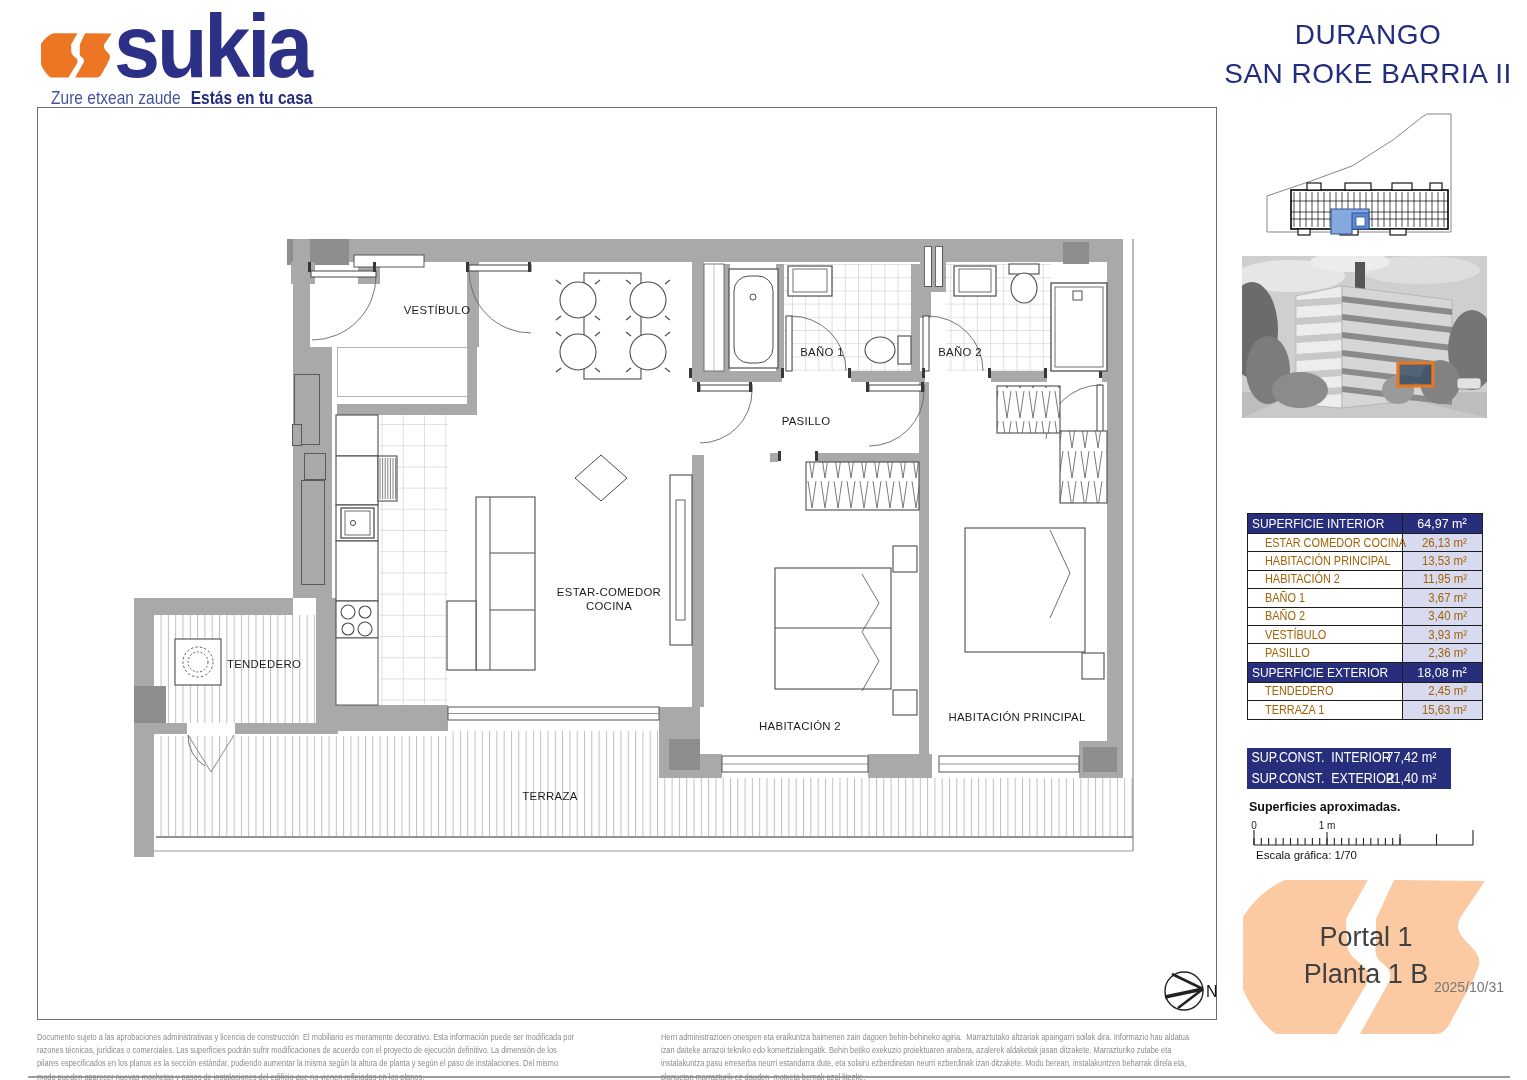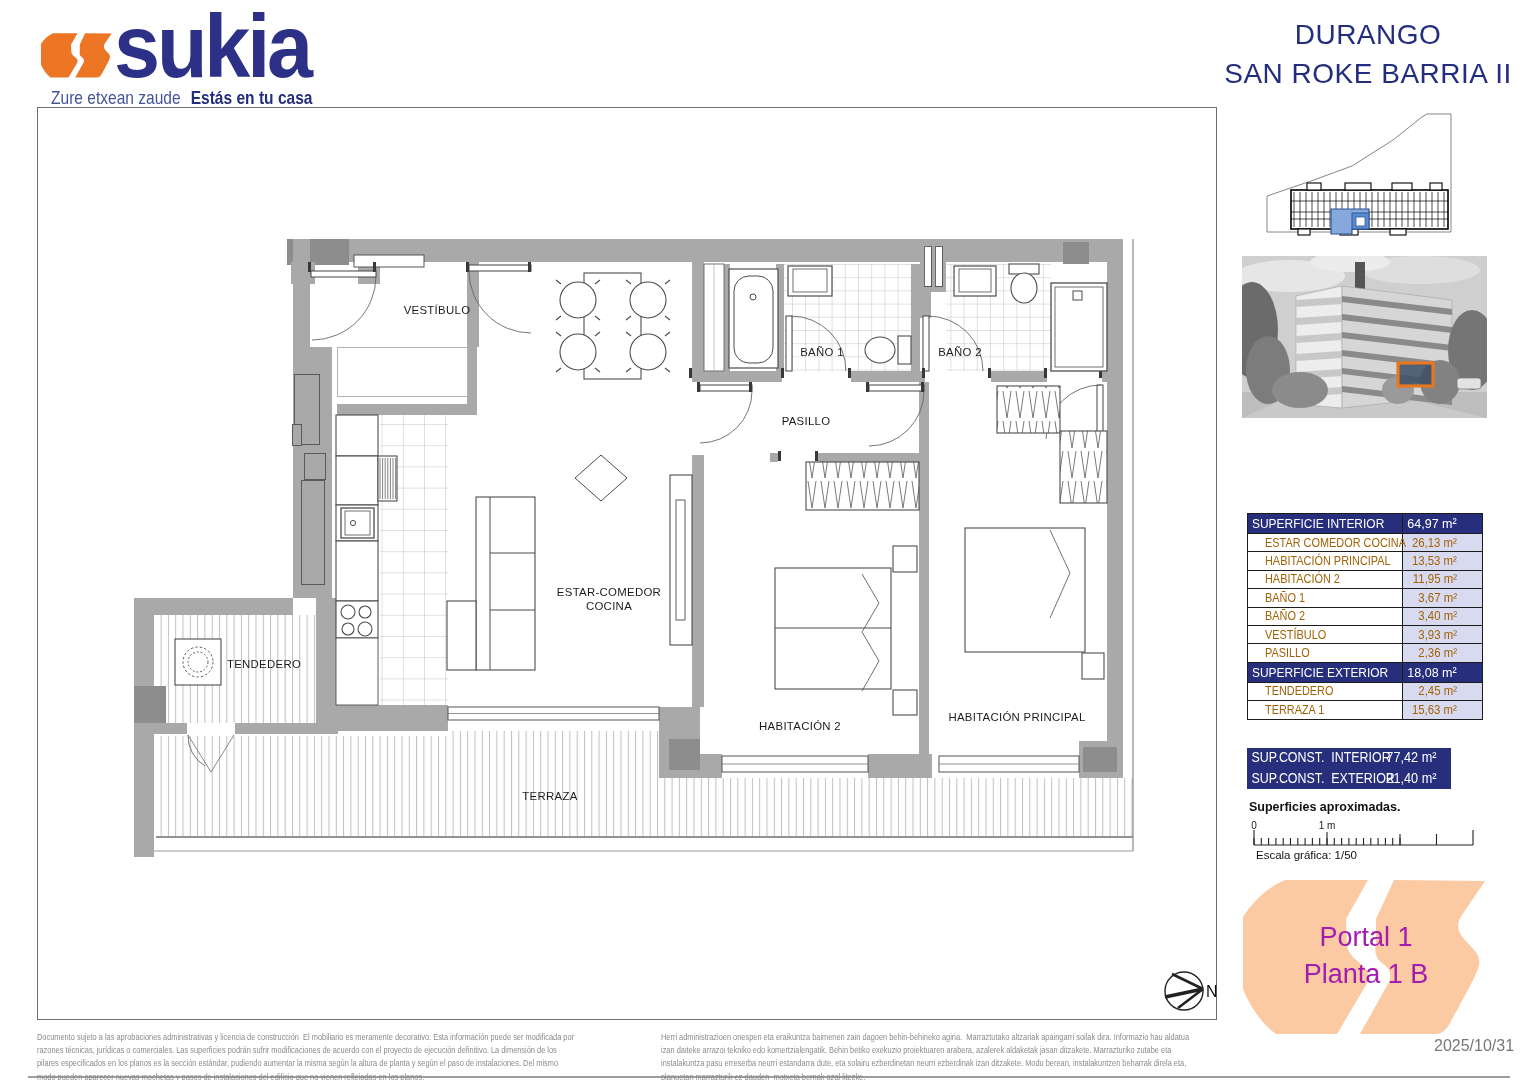--- a/index.html
+++ b/index.html
@@ -10,39 +10,39 @@
  font-size:28px;line-height:39px;color:#232d7e;letter-spacing:0.5px;}
 #tagline{position:absolute;z-index:5;left:51px;top:87px;font-size:18.5px;color:#44549c;
  transform:scale(0.84,1);transform-origin:0 0;white-space:nowrap;}
 #tagline b{color:#232d7e;margin-left:12px;}
 
 #tbl{position:absolute;z-index:5;left:1247px;top:513px;width:235px;border-collapse:collapse;table-layout:fixed;}
 #tbl td{box-sizing:border-box;margin-left:12px;}
 #tbl td{border:1px solid #1c1c1c;padding:0;font-size:12.4px;color:#a16207;height:18.4px;
  white-space:nowrap;overflow:visible;}
 #tbl td.l{width:155px;padding-left:17px;}
-#tbl td.v{width:80px;text-align:right;padding-right:25px;background:#d8daf0;}
+#tbl td.v{width:80px;text-align:right;padding-right:15px;background:#d8daf0;}
 #tbl tr.h td{background:#272f7d;color:#fff;font-size:13.6px;height:20px;}
 #tbl tr.h td.l{padding-left:4px;}
 #tbl .sq{display:inline-block;transform-origin:left center;transform:scale(0.88,1);}
 #tbl .sqv{display:inline-block;transform-origin:right center;transform:scale(0.92,1);}
 #supconst{position:absolute;z-index:5;left:1247px;top:748px;width:204px;background:#272f7d;color:#fff;
  font-size:13.8px;}
 #supconst div{height:20.5px;line-height:20.5px;position:relative;}
 #supconst span.a{padding-left:5px;display:inline-block;transform-origin:left center;transform:scale(0.9,1);}
 #supconst span.b{position:absolute;right:15px;top:0;transform-origin:right center;transform:scale(0.92,1);}
 #aprox{position:absolute;z-index:5;left:1249px;top:800px;font-size:12.5px;color:#111;font-weight:bold;}
 #escala{position:absolute;z-index:5;left:1256px;top:849px;font-size:11.5px;color:#111;}
 #portal{position:absolute;z-index:5;left:1243px;top:919px;width:246px;text-align:center;
- font-size:27px;line-height:37px;color:#a21caf;}
+ font-size:27px;line-height:37px;color:#404040;}
 #discl1,#discl2{position:absolute;z-index:5;top:1030px;font-size:9.5px;line-height:13.2px;color:#8b8b8b;
  white-space:nowrap;transform:scale(0.78,1);transform-origin:0 0;}
 #discl1{left:37px;}
 #discl2{left:661px;}
-#date{position:absolute;z-index:5;left:1434px;top:1037px;font-size:16px;color:#787878;}
+#date{position:absolute;z-index:5;left:1434px;top:979px;font-size:14px;color:#787878;}
 #botline{position:absolute;left:28px;top:1076px;width:1482px;height:2px;background:#9d9d9d;}
 </style></head>
 <body>
 <div id="frame"></div>
 <div id="title">DURANGO<br>SAN ROKE BARRIA II</div>
 <div id="tagline">Zure etxean zaude<b>Estás en tu casa</b></div>
 <table id="tbl">
 <tbody>
       <tr class="h">
         <td class="l"><span class="sq">SUPERFICIE INTERIOR</span></td>
@@ -88,21 +88,21 @@
         <td class="l"><span class="sq">TERRAZA 1</span></td>
         <td class="v"><span class="sqv">15,63 m²</span></td>
       </tr>
 </tbody>
   </table>
 <div id="supconst">
 <div><span class="a">SUP.CONST.&nbsp; INTERIOR</span><span class="b">77,42 m²</span></div>
 <div><span class="a">SUP.CONST.&nbsp; EXTERIOR</span><span class="b">21,40 m²</span></div>
 </div>
 <div id="aprox">Superficies aproximadas.</div>
-<div id="escala">Escala gráfica: 1/50</div>
+<div id="escala">Escala gráfica: 1/70</div>
 <div id="portal">Portal 1<br>Planta 1 B</div>
 <div id="discl1">Documento sujeto a las aprobaciones administrativas y licencia de construcción&nbsp; El mobiliario es meramente decorativo. Esta información puede ser modificada por<br>razones técnicas, jurídicas o comerciales. Las superficies podrán sufrir modificaciones de acuerdo con el proyecto de ejecución definitivo. La dimensión de los<br>pilares especificados en los planos es la sección estándar, pudiendo aumentar la misma según la altura de planta y según el paso de instalaciones. Del mismo<br>modo pueden aparecer nuevas mochetas y pasos de instalaciones del edificio que no vienen reflejadas en los planos.</div>
 <div id="discl2">Herri administrazioen onespen eta eraikuntza baimenen zain dagoen behin-behineko agiria.&nbsp; Marraztutako altzariak apaingarri soilak dira. Informazio hau aldatua<br>izan daiteke arrazoi tekniko edo komertzialengatik. Behin betiko exekuzio proiektuaren arabera, azalerek aldaketak jasan ditzakete. Marrazturiko zutabe eta<br>instalakuntza pasu erreserba neurri estandarra dute, eta solairu ezberdinetan neurri ezberdinak izan ditzakete. Modu berean, instalakuntzen beharrak direla eta,<br>planuetan marrazturik ez dauden&nbsp; motxeta bernak azal litezke.</div>
 <div id="date">2025/10/31</div>
 <div id="botline"></div>
 <svg class="abs" style="left:0;top:0" width="1527" height="1080" viewBox="0 0 1527 1080" xmlns="http://www.w3.org/2000/svg">
     <defs>
 <pattern id="vs" width="7.3" height="10" patternUnits="userSpaceOnUse">
  <rect width="7.3" height="10" fill="#fff"></rect>
         <line x1="0.5" y1="0" x2="0.5" y2="10" stroke="#bfbfbf" stroke-width="1"></line>

